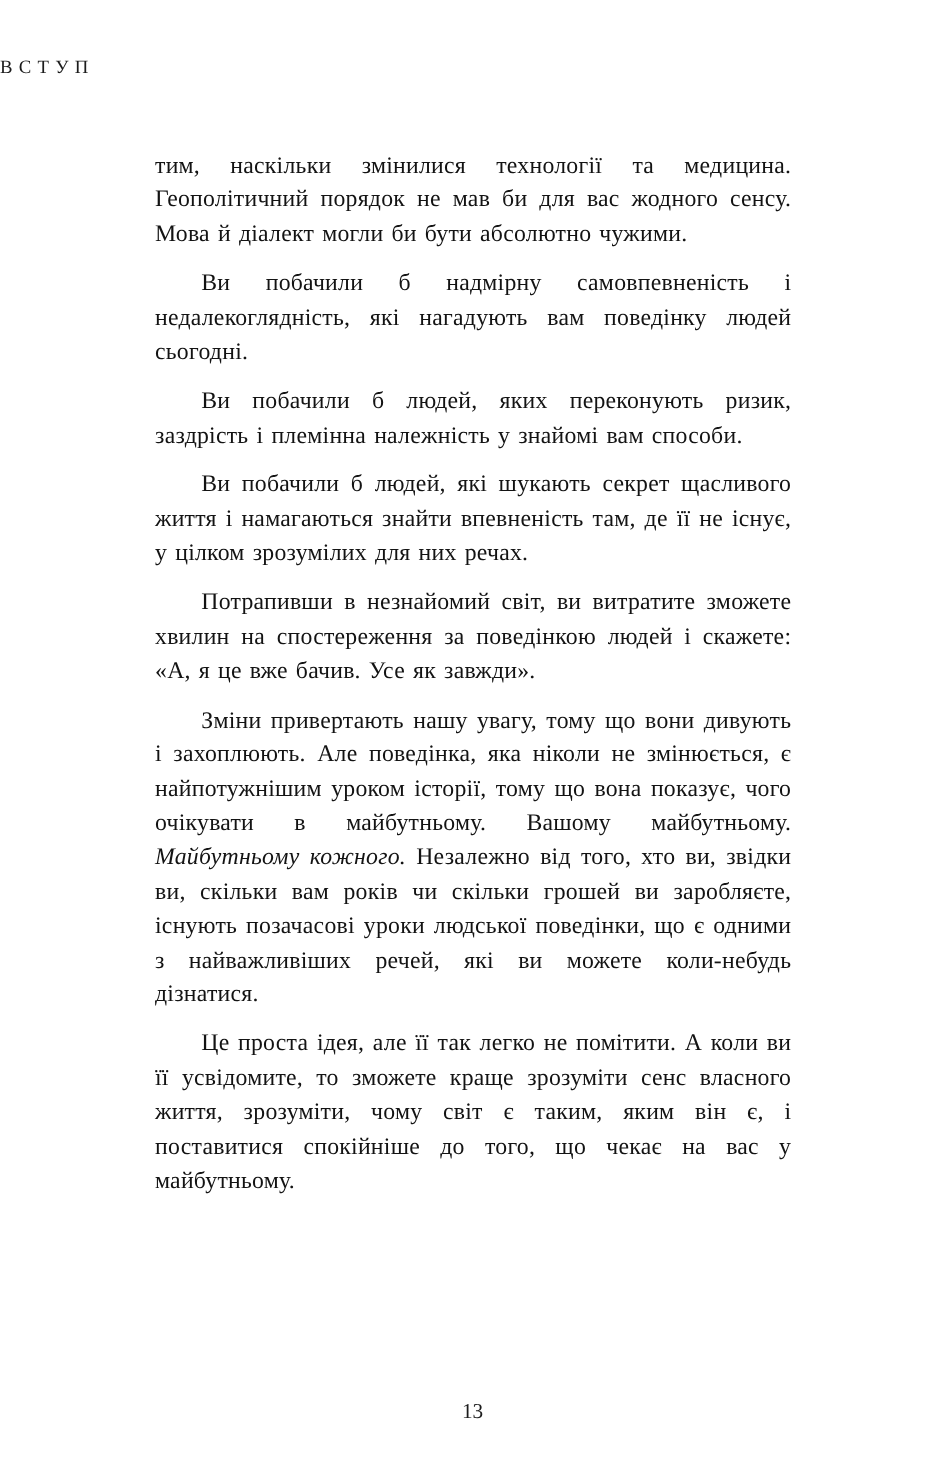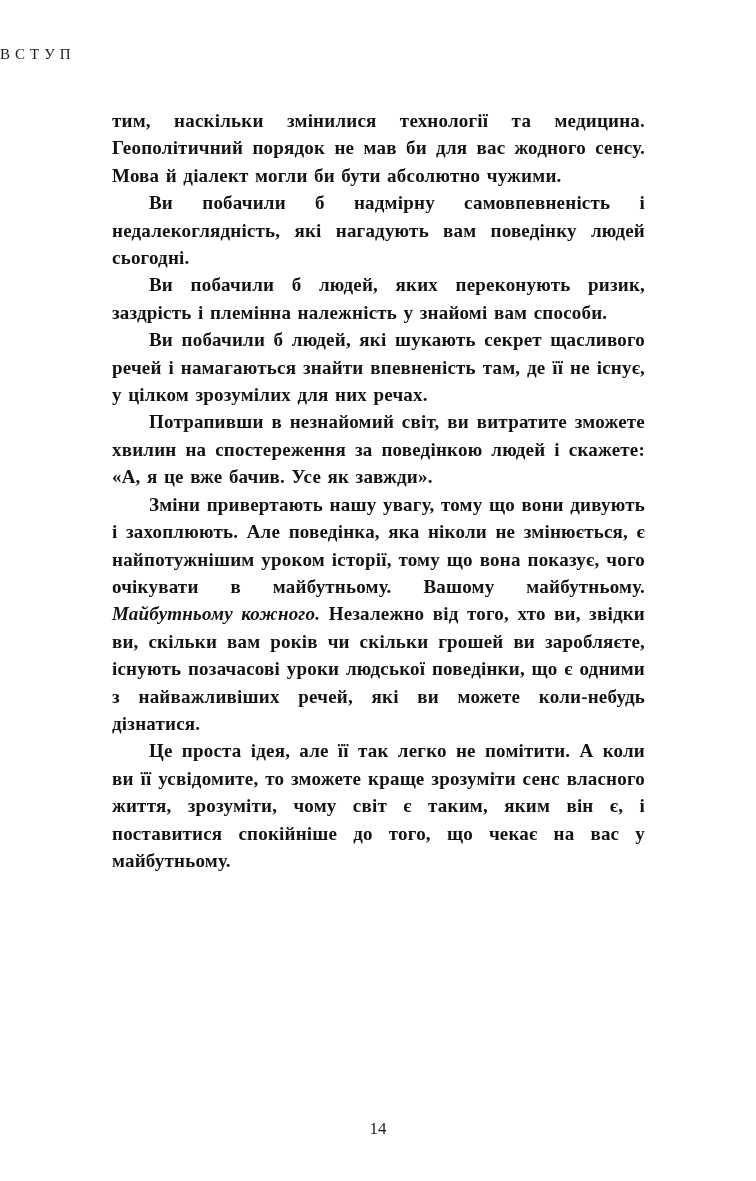--- a/index.html
+++ b/index.html
@@ -32,24 +32,23 @@
     left: 112px;
     width: 533px;
     font-size: 19px;
     line-height: 27.4px;
     text-align: justify;
     letter-spacing: 0.2px;
     word-spacing: 1.5px;
     hyphens: auto;
   }
   .body-text p {
-    margin: 0;
+    margin: 12px;
     padding: 0;
     text-indent: 37px;
-    font-weight: bold;
   }
   .body-text p.no-indent {
     text-indent: 0;
   }
   .body-text em {
     font-style: italic;
   }
   .page-number {
     position: absolute;
     bottom: 42px;
@@ -64,23 +63,23 @@
 <body>
 
 <div class="page">
 
   <div class="running-header">ВСТУП</div>
 
   <div class="body-text">
     <p class="no-indent">тим, наскільки змінилися технології та медицина. Геополітичний порядок не мав би для вас жодного сенсу. Мова й діалект могли би бути абсолютно чужими.</p>
     <p>Ви побачили б надмірну самовпевненість і недалекоглядність, які нагадують вам поведінку людей сьогодні.</p>
     <p>Ви побачили б людей, яких переконують ризик, заздрість і племінна належність у знайомі вам способи.</p>
-    <p>Ви побачили б людей, які шукають секрет щасливого речей і намагаються знайти впевненість там, де її не існує, у цілком зрозумілих для них речах.</p>
+    <p>Ви побачили б людей, які шукають секрет щасливого життя і намагаються знайти впевненість там, де її не існує, у цілком зрозумілих для них речах.</p>
     <p>Потрапивши в незнайомий світ, ви витратите зможете хвилин на спостереження за поведінкою людей і скажете: «А, я це вже бачив. Усе як завжди».</p>
     <p>
       <span>Зміни привертають нашу увагу, тому що вони дивують і захоплюють. Але поведінка, яка ніколи не змінюється, є найпотужнішим уроком історії, тому що вона показує, чого очікувати в майбутньому. Вашому майбутньому. </span><em>Майбутньому кожного.</em><span> Незалежно від того, хто ви, звідки ви, скільки вам років чи скільки грошей ви заробляєте, існують позачасові уроки людської поведінки, що є одними з найважливіших речей, які ви можете коли-небудь дізнатися.</span>
     </p>
     <p>Це проста ідея, але її так легко не помітити. А коли ви її усвідомите, то зможете краще зрозуміти сенс власного життя, зрозуміти, чому світ є таким, яким він є, і поставитися спокійніше до того, що чекає на вас у майбутньому.</p>
   </div>
 
-  <div class="page-number">14</div>
+  <div class="page-number">13</div>
 
 </div>
 
 </body></html>

